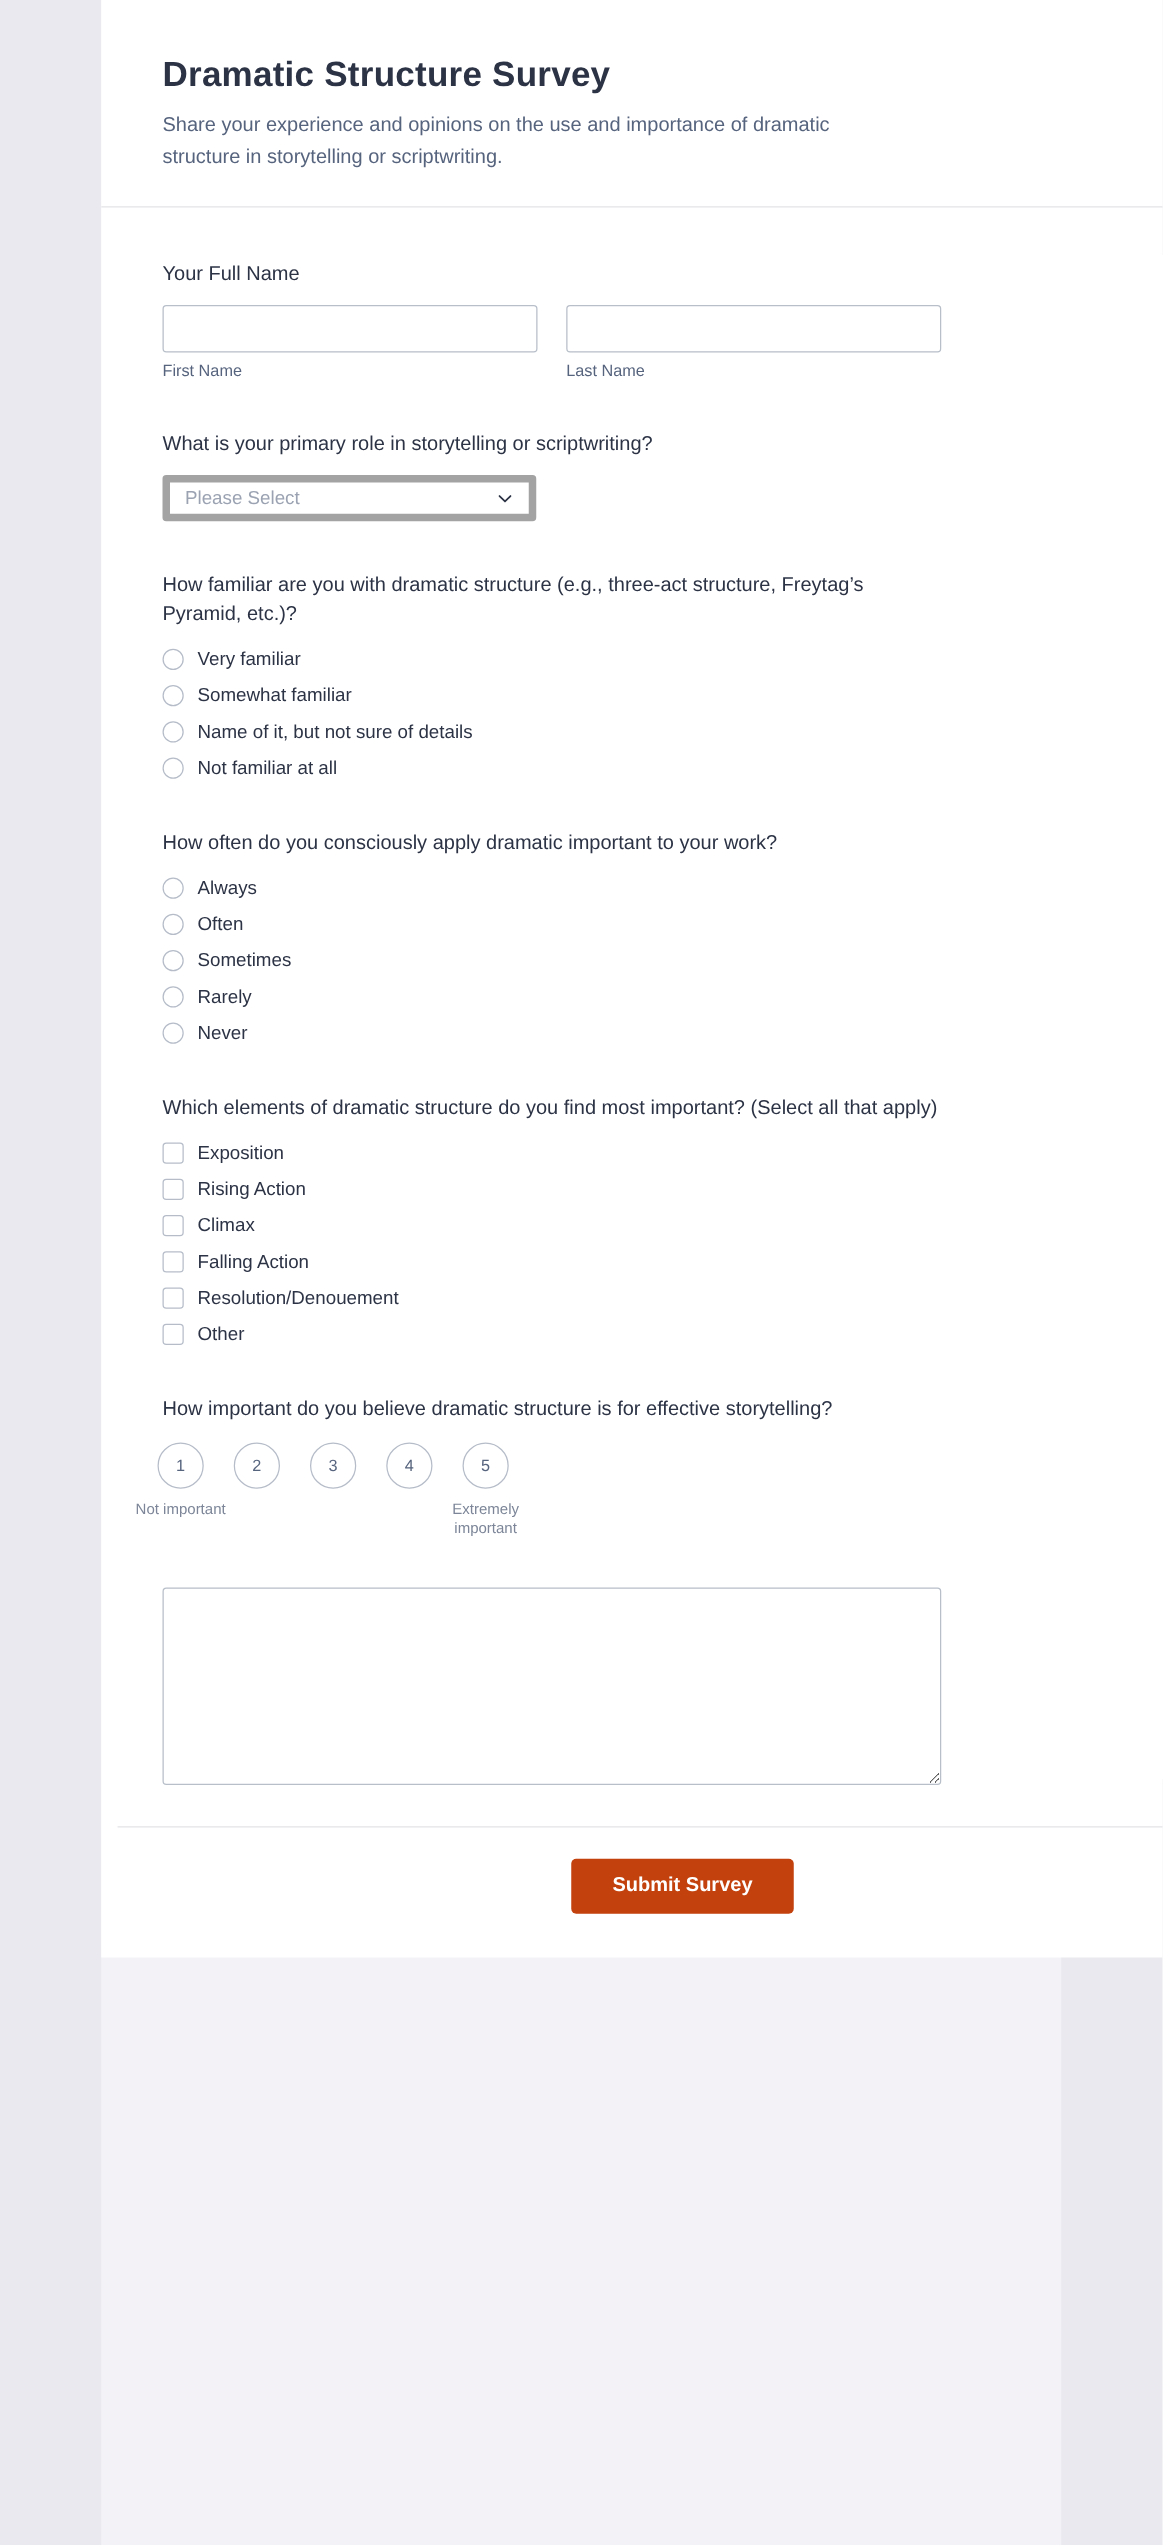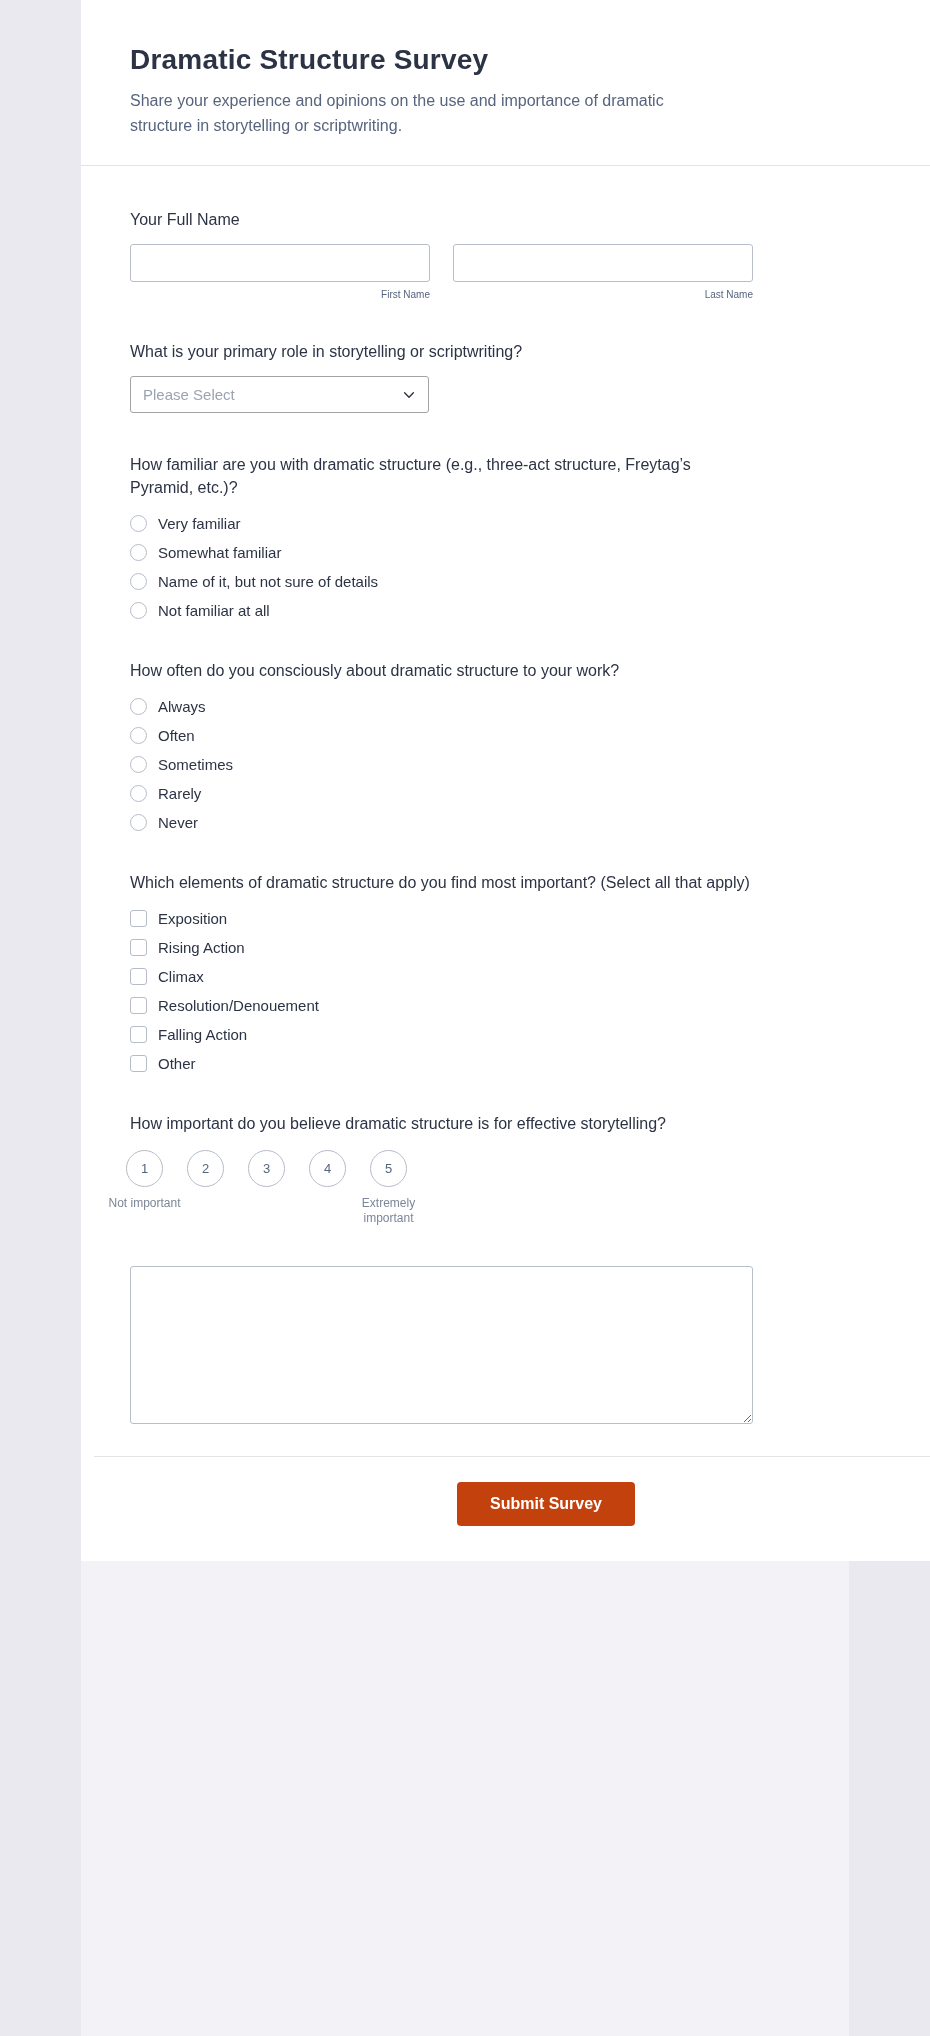--- a/index.html
+++ b/index.html
@@ -51,25 +51,25 @@
     height: 38px;
     border: 1px solid #b8bfc9;
     border-radius: 3px;
     background: #fff;
     padding: 0 10px;
     font-family: inherit;
     font-size: 15px;
     color: #2c3345;
     outline: none;
   }
-  .sublabel { margin-top: 7px; font-size: 10px; color: #57647e; text-align: right; }
+  .sublabel { margin-top: 7px; font-size: 13px; color: #57647e; }
   .select-box {
     width: 299px;
     height: 37px;
-    border: 1px solid #a3a3a3;
+    border: 6px solid #a3a3a3;
     border-radius: 3px;
     background: #fff;
     display: flex;
     align-items: center;
     justify-content: space-between;
     padding: 0 12px;
     cursor: pointer;
   }
   .select-placeholder { font-size: 15px; color: #9ba3b2; }
   .chevron { width: 14px; height: 14px; flex: none; }
@@ -187,21 +187,21 @@
             <span class="opt-label">Name of it, but not sure of details</span>
           </div>
           <div class="opt-row">
             <span class="radio"></span>
             <span class="opt-label">Not familiar at all</span>
           </div>
         </div>
       </section>
 
       <section class="question">
-        <div class="q-label">How often do you consciously about dramatic structure to your work?</div>
+        <div class="q-label">How often do you consciously apply dramatic important to your work?</div>
         <div class="options">
           <div class="opt-row">
             <span class="radio"></span>
             <span class="opt-label">Always</span>
           </div>
           <div class="opt-row">
             <span class="radio"></span>
             <span class="opt-label">Often</span>
           </div>
           <div class="opt-row">
@@ -229,25 +229,25 @@
           <div class="opt-row">
             <span class="checkbox"></span>
             <span class="opt-label">Rising Action</span>
           </div>
           <div class="opt-row">
             <span class="checkbox"></span>
             <span class="opt-label">Climax</span>
           </div>
           <div class="opt-row">
             <span class="checkbox"></span>
+            <span class="opt-label">Falling Action</span>
+          </div>
+          <div class="opt-row">
+            <span class="checkbox"></span>
             <span class="opt-label">Resolution/Denouement</span>
-          </div>
-          <div class="opt-row">
-            <span class="checkbox"></span>
-            <span class="opt-label">Falling Action</span>
           </div>
           <div class="opt-row">
             <span class="checkbox"></span>
             <span class="opt-label">Other</span>
           </div>
         </div>
       </section>
 
       <section class="question">
         <div class="q-label">How important do you believe dramatic structure is for effective storytelling?</div>

